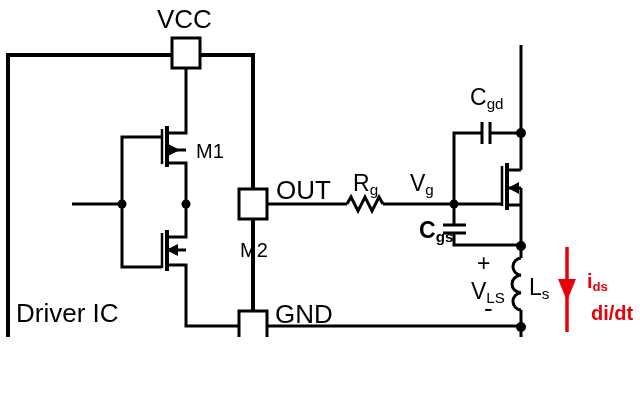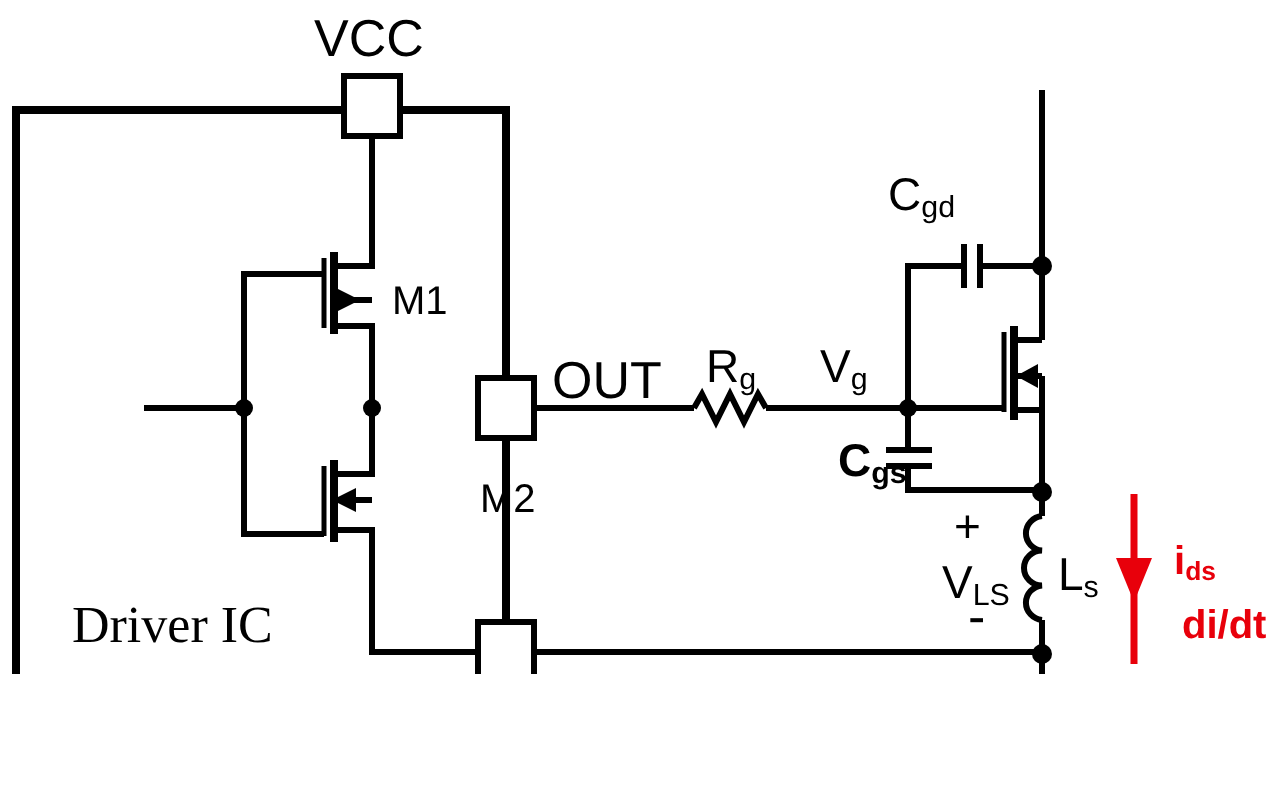--- a/index.html
+++ b/index.html
@@ -111,29 +111,30 @@
     </g>
 
     <g>
       <path d="M567,247 V332" stroke="#e8000b" stroke-width="3.5" fill="none"></path>
       <polygon points="558,279 576,279 567,301" fill="#e8000b" stroke="none"></polygon>
     </g>
   </svg>
 
   <span class="lbl f26" style="left:157px;top:6px;">VCC</span>
   <span class="lbl f26" style="left:276px;top:177px;">OUT</span>
-  <span class="lbl f26" style="left:36px;top:300px;font-family:Liberation Serif, serif;">Driver IC</span>
+  <span class="lbl f26" style="left:275px;top:301px;">GND</span>
+  <span class="lbl f26" style="left:16px;top:300px;">Driver IC</span>
   <span class="lbl f20" style="left:196px;top:141px;">M1</span>
   <span class="lbl f20" style="left:196px;top:240px;margin-left:44px;">M2</span>
 
   <span class="lbl f23" style="left:353px;top:172px;"><span>R</span><sub>g</sub></span>
 
   <span class="lbl f23" style="left:410px;top:172px;"><span>V</span><sub>g</sub></span>
 
-  <span class="lbl f23" style="left:444px;top:86px;text-align:center;"><span>C</span><sub>gd</sub></span>
+  <span class="lbl f23" style="left:470px;top:86px;text-align:center;"><span>C</span><sub>gd</sub></span>
 
   <span class="lbl f23" style="left:419px;top:219px;font-weight:bold;"><span>C</span><sub>gs</sub></span>
 
 
   <span class="lbl f23" style="left:477px;top:252px;">+</span>
   <span class="lbl f23" style="left:471px;top:280px;"><span>V</span><sub>LS</sub></span>
   <span class="lbl f26" style="left:484px;top:295px;">-</span>
 
   <span class="lbl f23" style="left:529px;top:276px;"><span>L</span><sub>s</sub></span>
 

